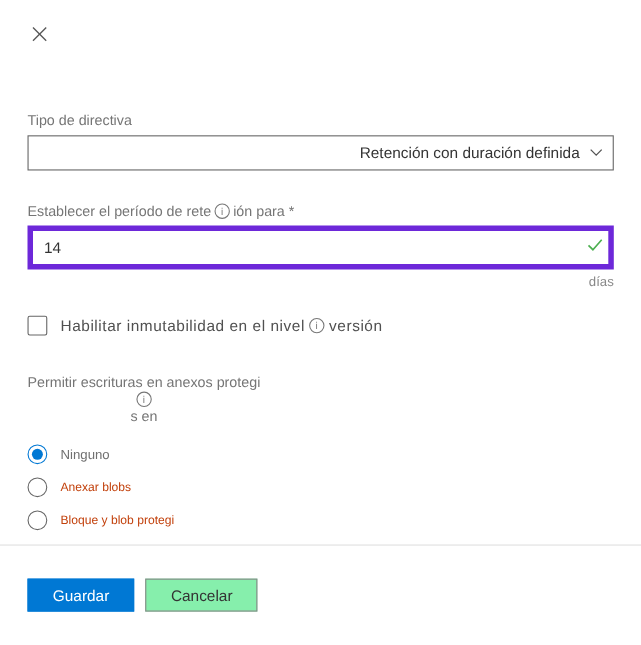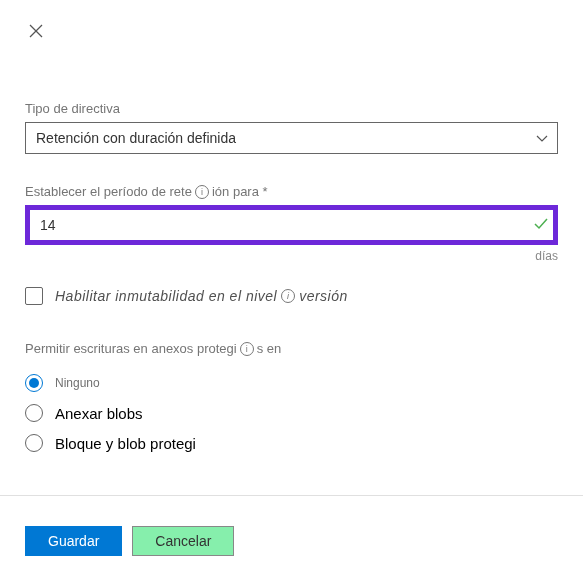--- a/index.html
+++ b/index.html
@@ -45,21 +45,21 @@
   }
   .select-box {
     width: 100%;
     border: 1px solid #666;
     padding: 7px 30px 7px 10px;
     font-size: 14px;
     color: #333;
     background: #fff;
     cursor: pointer;
     display: flex;
-    justify-content: flex-start;
+    justify-content: flex-end;
     align-items: center;
   }
   .chevron {
     position: absolute;
     right: 10px;
     top: 50%;
     transform: translateY(-50%);
     pointer-events: none;
   }
   .input-wrap {
@@ -102,21 +102,20 @@
     cursor: pointer;
     flex-shrink: 0;
   }
   .checkbox-label {
     font-size: 14px;
     color: #505050;
     letter-spacing: 0.5px;
     display: flex;
     align-items: center;
     gap: 2px;
-    font-style: italic;
   }
   .info-icon {
     display: inline-flex;
     align-items: center;
     justify-content: center;
     width: 14px;
     height: 14px;
     border: 1px solid #777;
     border-radius: 50%;
     font-size: 9px;
@@ -147,22 +146,22 @@
   .radio-circle.checked .dot {
     width: 10px;
     height: 10px;
     background: #0078d4;
     border-radius: 50%;
   }
   .radio-circle.checked {
     border-color: #0078d4;
   }
   .radio-label {
-    font-size: 15px;
-    color: #000000;
+    font-size: 11px;
+    color: #c2410c;
   }
   .radio-label.small {
     font-size: 12px;
     color: #707070;
   }
   .footer {
     position: absolute;
     bottom: 0;
     left: 0;
     right: 0;
@@ -238,21 +237,21 @@
 
   <div class="checkbox-row">
     <div class="checkbox-box"></div>
     <div class="checkbox-label">
       <span>Habilitar  inmutabilidad  en  el  nivel </span>
         <span class="info-icon">i</span>
         <span> versión</span>
     </div>
   </div>
 
-  <div class="label-with-info" style="margin-bottom:10px;">
+  <div class="label-with-info" style="margin-bottom:10px;flex-direction:column;">
     <span>Permitir escrituras en anexos protegi</span>
       <span class="info-icon">i</span>
       <span>s en</span>
   </div>
 
   <div class="radio-group">
     <div class="radio-row">
       <div class="radio-circle checked">
           <div class="dot"></div>
         </div>

